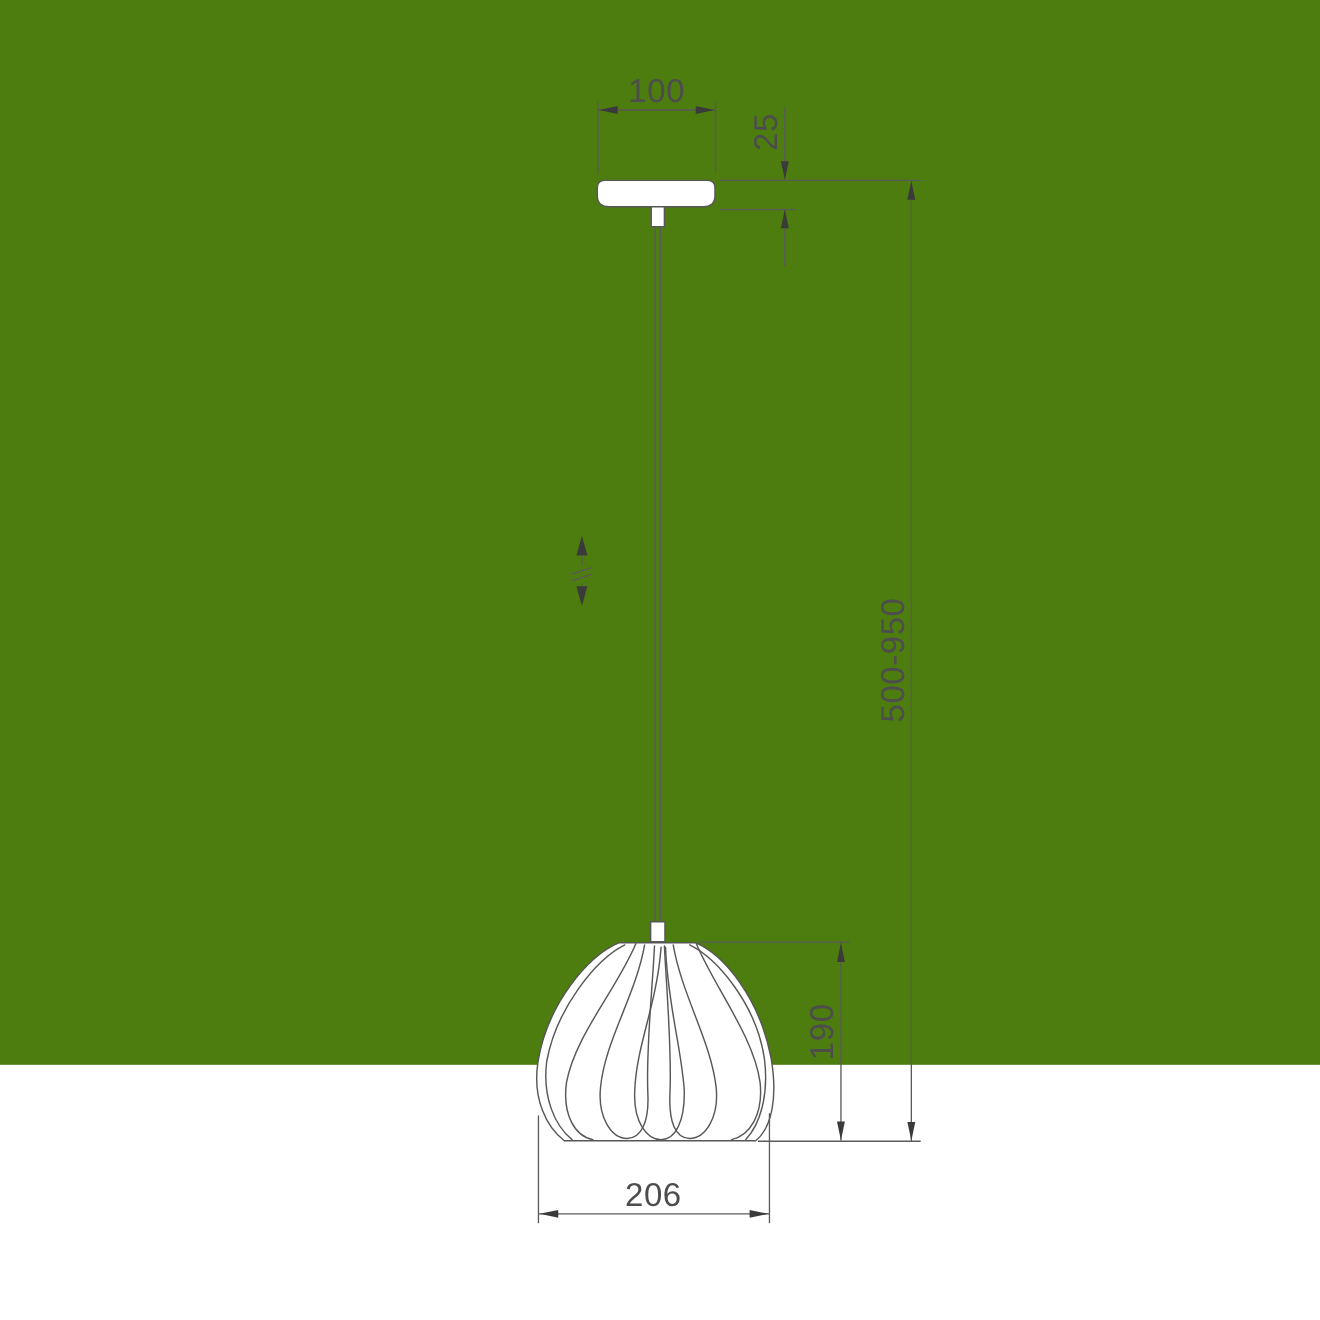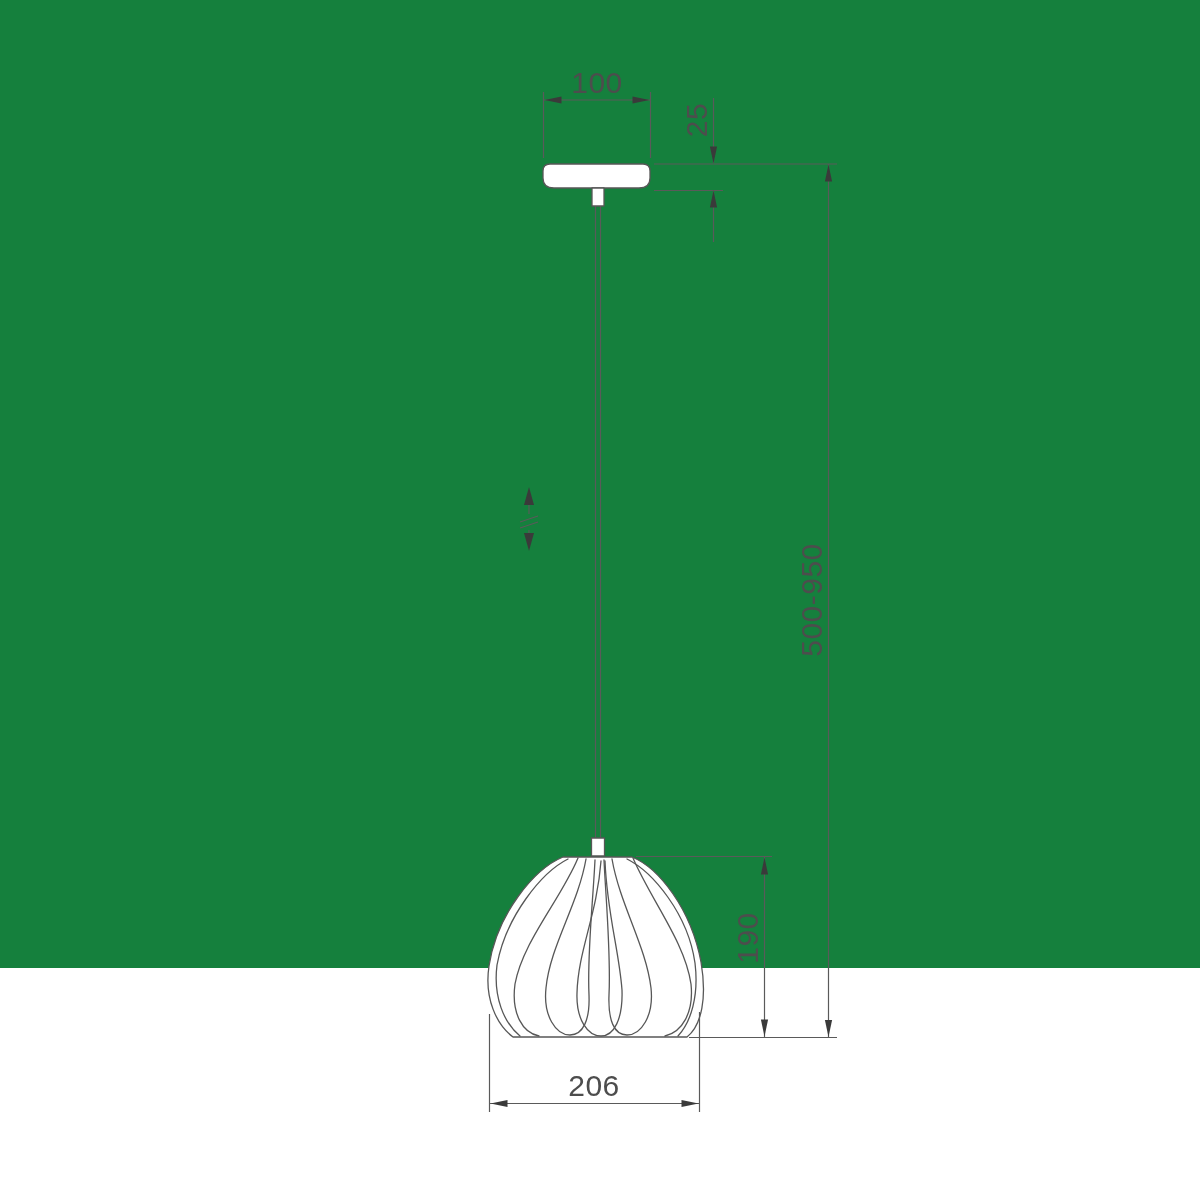--- a/index.html
+++ b/index.html
@@ -7,21 +7,21 @@
     padding: 0;
     background: #ffffff;
     width: 1200px;
     height: 1200px;
     overflow: hidden;
   }
   .canvas-wrap {
     position: relative;
     width: 1200px;
     height: 968px;
-    background: #15803d;
+    background: #4d7c0f;
   }
   svg { display: block; }
   .thin {
     stroke: #5a5a5a;
     stroke-width: 1.2;
     fill: none;
     stroke-linecap: butt;
   }
   .draw {
     stroke: #575757;

